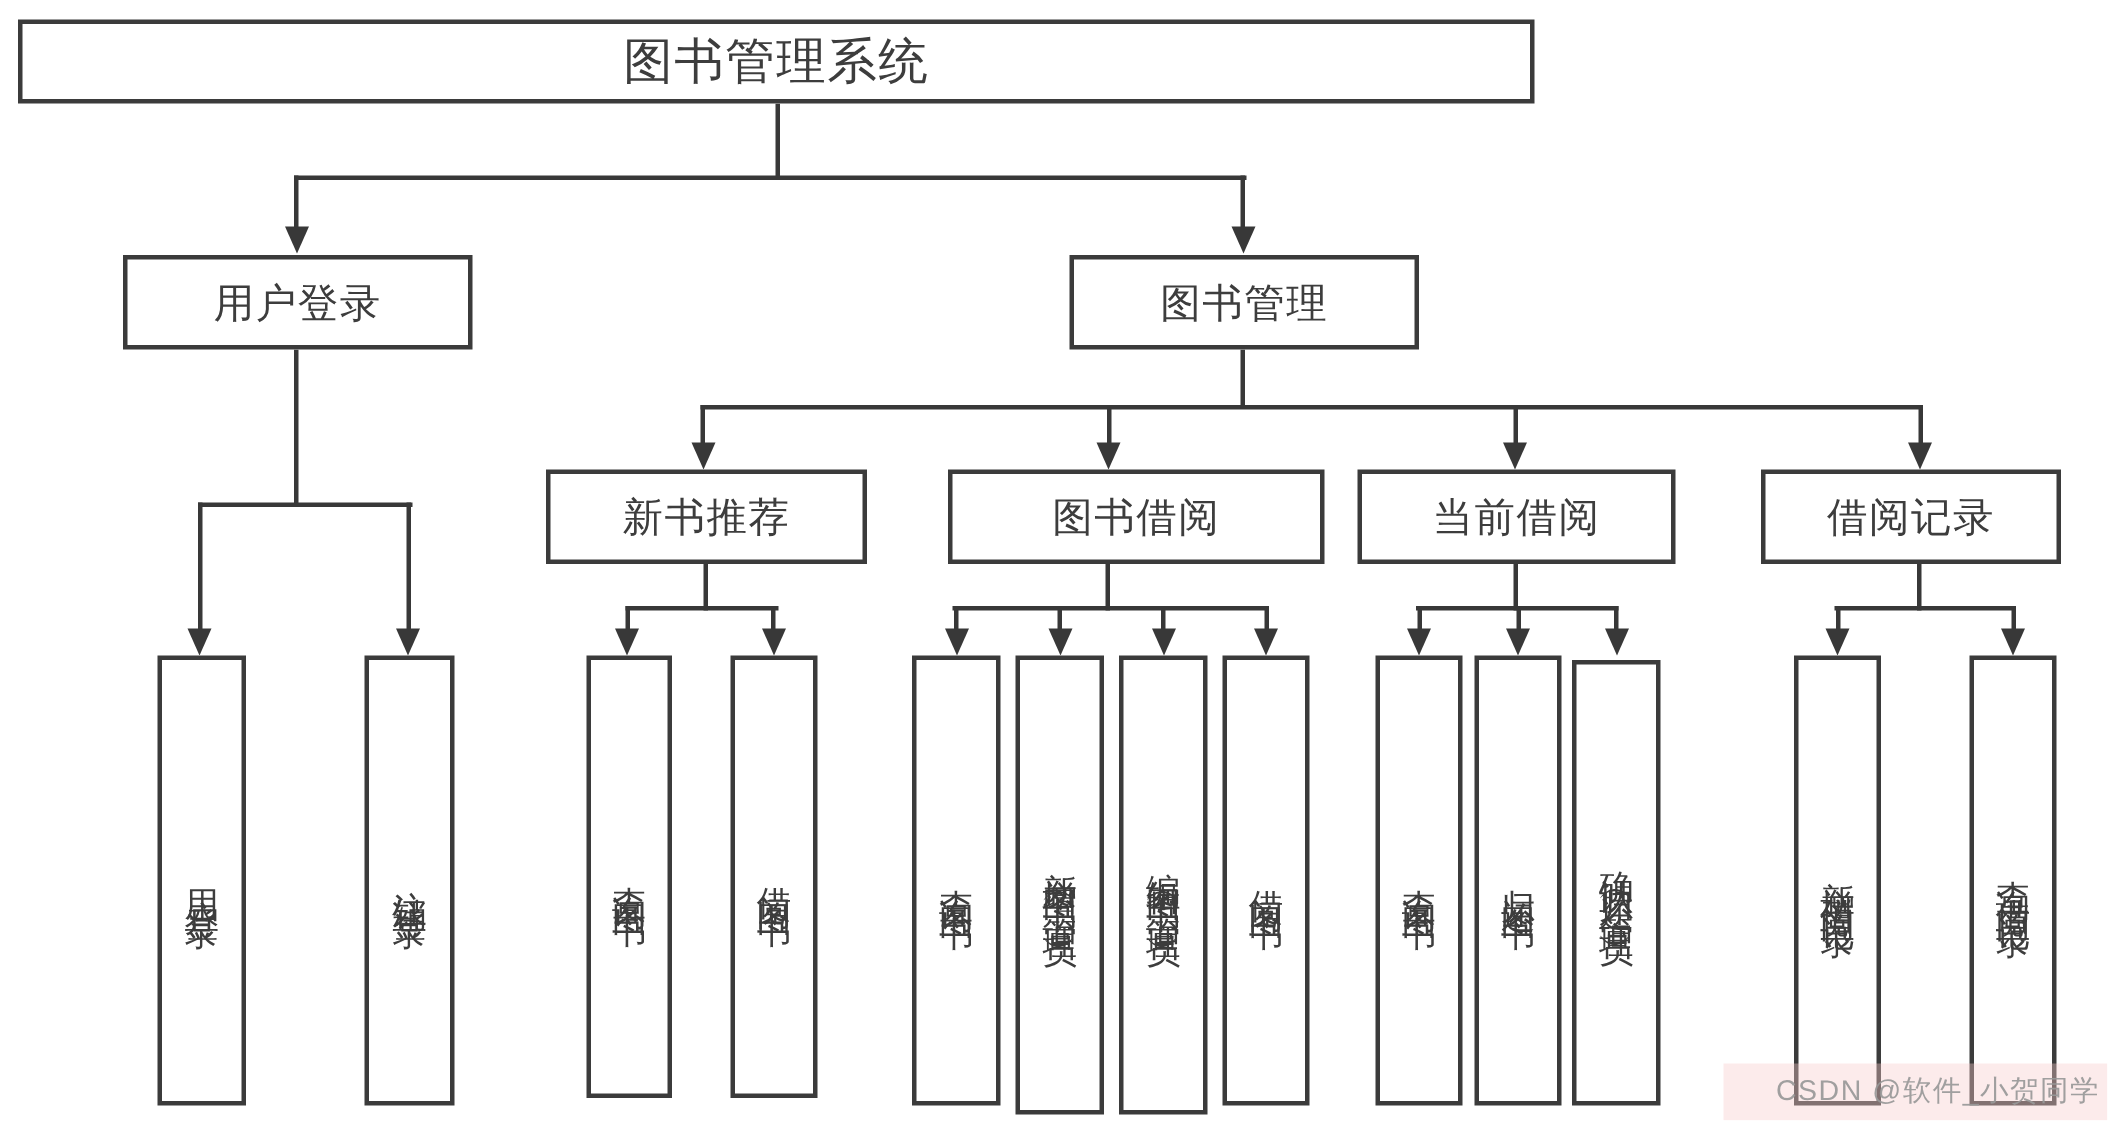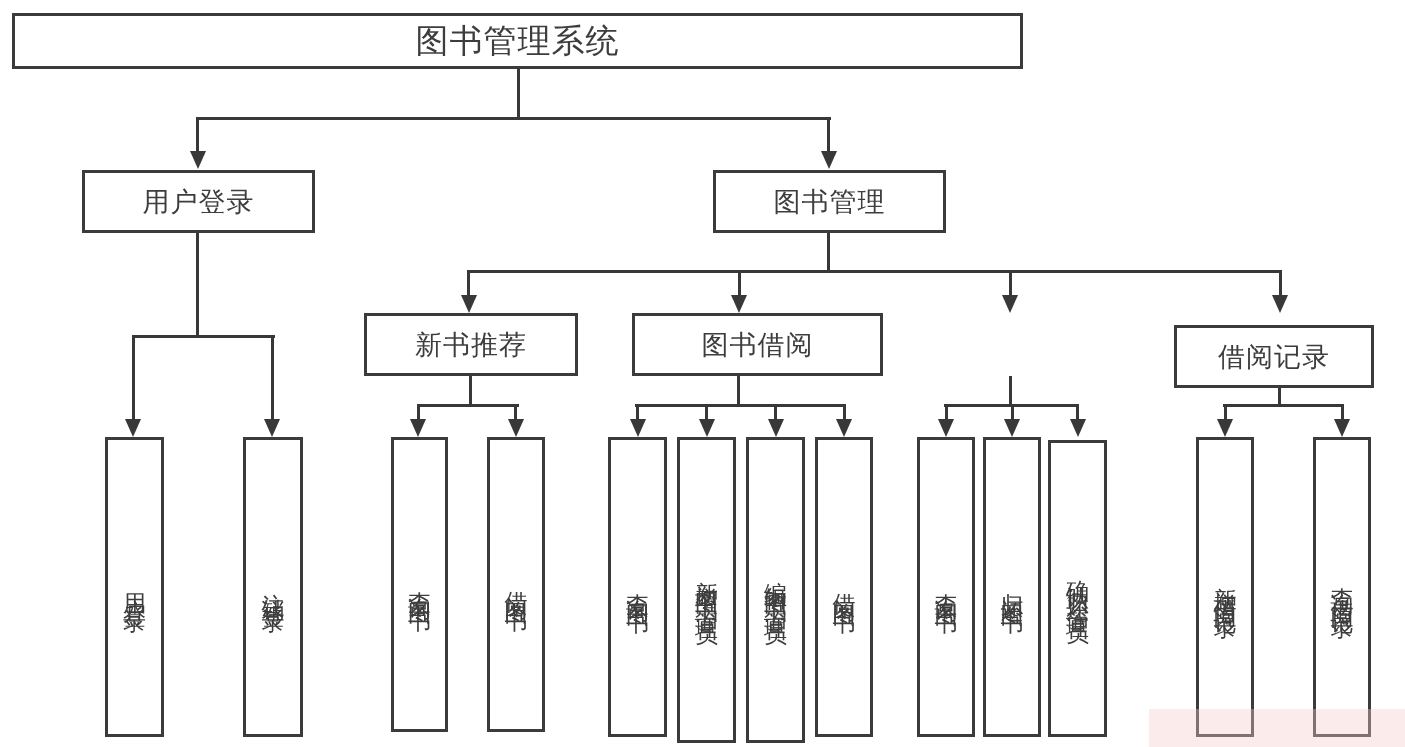--- a/index.html
+++ b/index.html
@@ -96,35 +96,37 @@
   <div class="c" style="left:1341px;top:404px;width:3px;height:17px;"></div>
   <div class="a" style="left:1334px;top:419px;"></div>
 
   <div class="box h root" style="left:12px;top:13px;width:1011px;height:56px;">图书管理系统</div>
 
   <div class="box h" style="left:82px;top:170px;width:233px;height:63px;">用户登录</div>
   <div class="box h" style="left:713px;top:170px;width:233px;height:63px;">图书管理</div>
 
   <div class="box h" style="left:364px;top:313px;width:214px;height:63px;">新书推荐</div>
   <div class="box h" style="left:632px;top:313px;width:251px;height:63px;">图书借阅</div>
-  <div class="box h" style="left:1174px;top:325px;width:200px;height:63px;">借阅记录</div>
+  <div class="box h" style="left:905px;top:313px;width:212px;height:63px;">当前借阅</div>
+  <div class="box h" style="left:1174px;top:313px;width:200px;height:63px;">借阅记录</div>
 
   <div class="box v" style="left:105px;top:437px;width:59px;height:300px;">用户登录</div>
   <div class="box v" style="left:243px;top:437px;width:60px;height:300px;">注销登录</div>
 
   <div class="box v" style="left:391px;top:437px;width:57px;height:295px;">查询图书</div>
   <div class="box v" style="left:487px;top:437px;width:58px;height:295px;">借阅图书</div>
 
   <div class="box v" style="left:608px;top:437px;width:59px;height:300px;">查询图书</div>
   <div class="box v" style="left:677px;top:437px;width:59px;height:306px;">新增图书（管理员）</div>
   <div class="box v" style="left:746px;top:437px;width:59px;height:306px;">编辑图书（管理员）</div>
   <div class="box v" style="left:815px;top:437px;width:58px;height:300px;">借阅图书</div>
 
   <div class="box v" style="left:917px;top:437px;width:58px;height:300px;">查询图书</div>
   <div class="box v" style="left:983px;top:437px;width:58px;height:300px;">归还图书</div>
   <div class="box v" style="left:1048px;top:440px;width:59px;height:297px;">确认归还（管理员）</div>
 
   <div class="box v" style="left:1196px;top:437px;width:58px;height:300px;">新增借阅记录</div>
   <div class="box v" style="left:1313px;top:437px;width:58px;height:300px;">查询借阅记录</div>
 
   <div id="wm-bg"></div>
+  <div id="wm">CSDN @软件_小贺同学</div>
 
 </div>
 
 </body></html>

